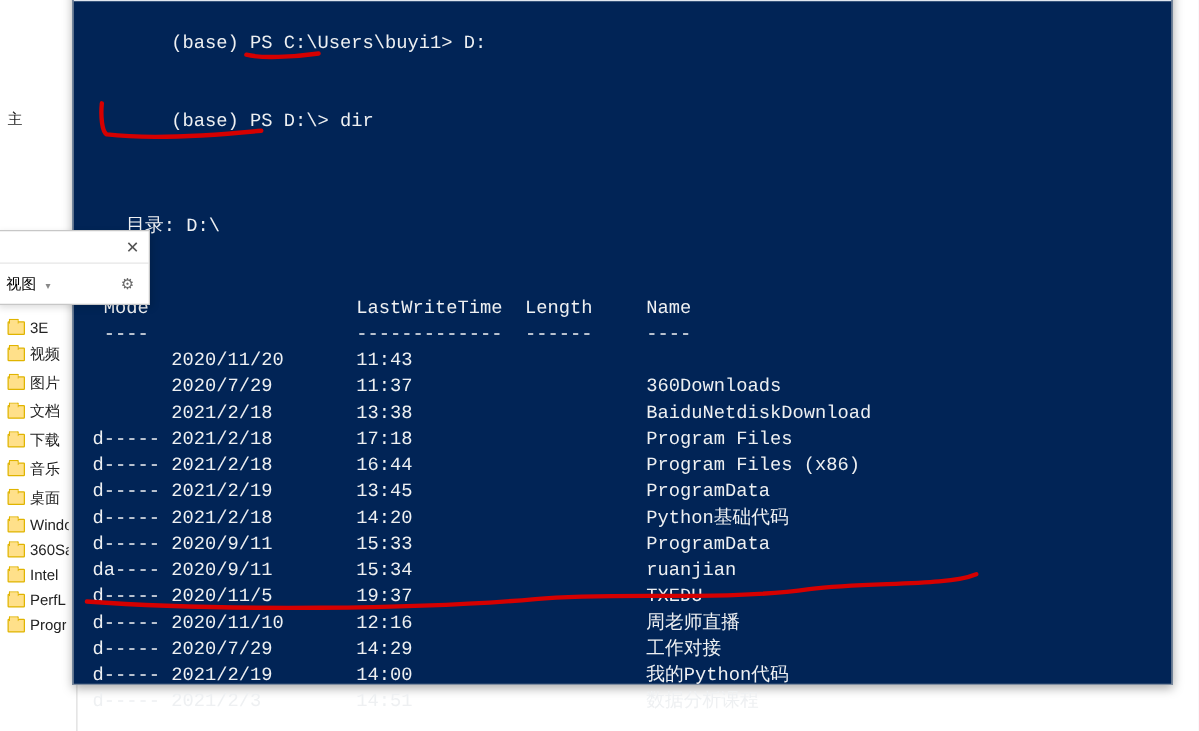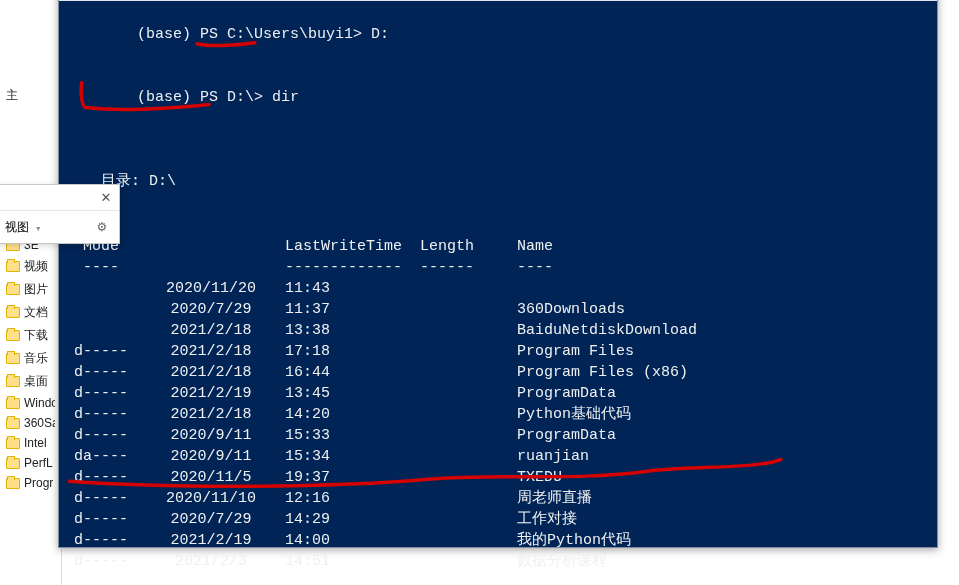--- a/index.html
+++ b/index.html
@@ -87,40 +87,40 @@
     pointer-events:none;
     z-index:10;
   }
   .anno-svg path { stroke:#D50000; stroke-width:3.5; fill:none; stroke-linecap:round; }
 
   
   .headers { margin-top: 2px; }
 
   .row { display:flex; white-space:pre; }
   .c-mode   { width: 72px; text-align:center; }
-  .c-date   { width: 148px; text-align:center; }
+  .c-date   { width: 148px; text-align:left; }
   .c-time   { width: 102px; text-align:left; }
   .c-len    { width: 120px; text-align:center; }
   .c-name   { padding-left: 10px; flex:1; text-align:left; }
 
   
   .sidebar .sb-block { position:absolute; left:0; width:100%; }
 </style>
 </head>
 <body>
 
 <div class="root">
 
   <div class="sidebar">
     <div class="sb-block" style="top:84px;">
       <div class="sb-item">
         <span class="sb-label">主</span>
       </div>
     </div>
-    <div class="sb-block" id="sb-lower" style="top:235px;">
+    <div class="sb-block" id="sb-lower" style="top:252px;">
         <div class="sb-item">
           <span class="sb-folder"></span>
           <span class="sb-label">3E</span>
         </div>
         <div class="sb-item">
           <span class="sb-folder"></span>
           <span class="sb-label">视频</span>
         </div>
         <div class="sb-item">
           <span class="sb-folder"></span>

